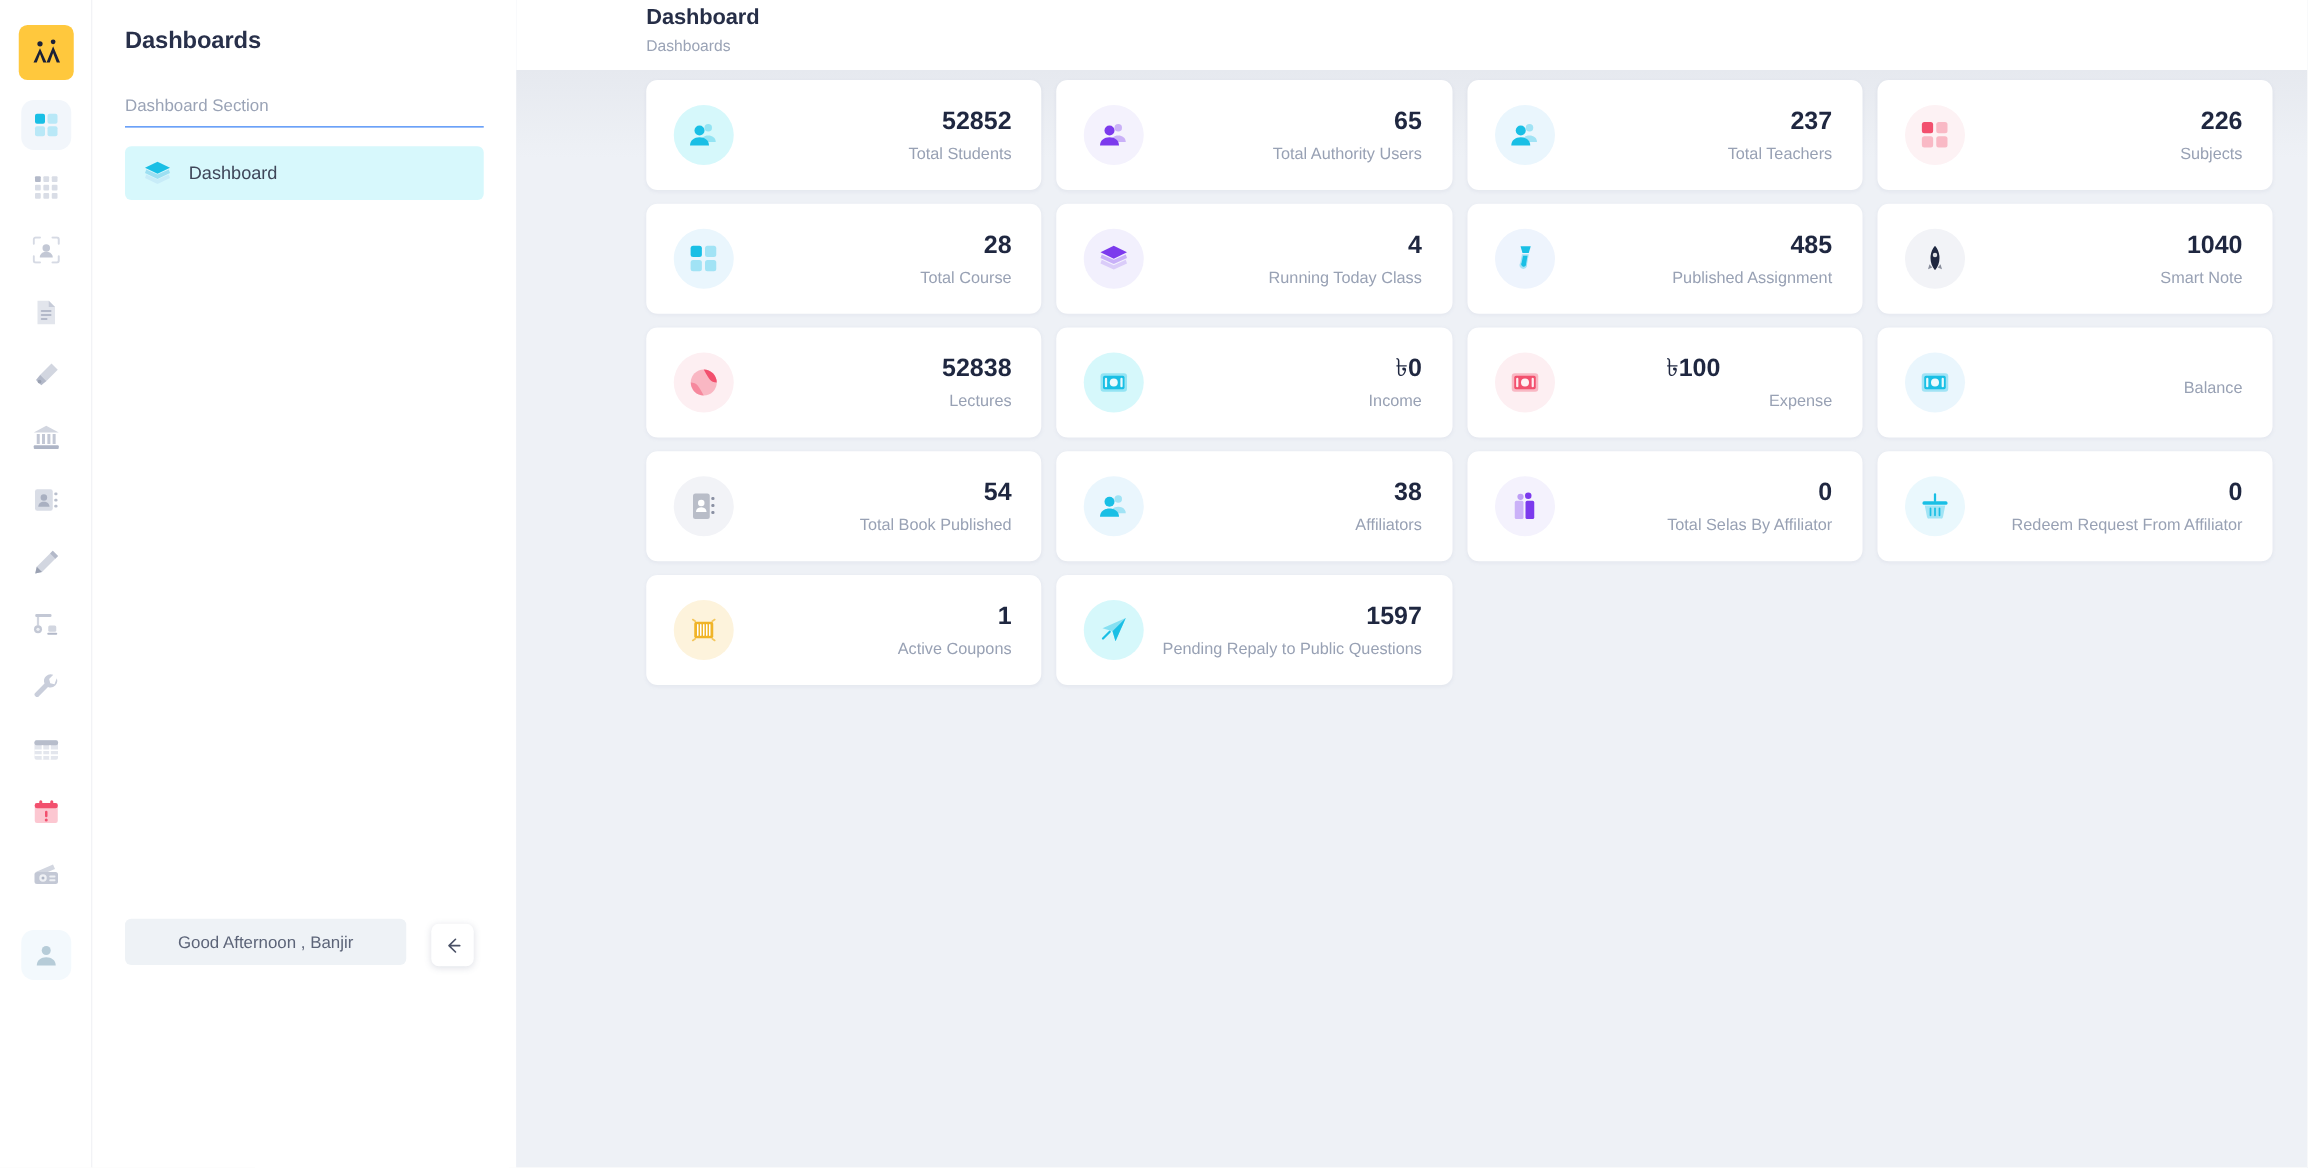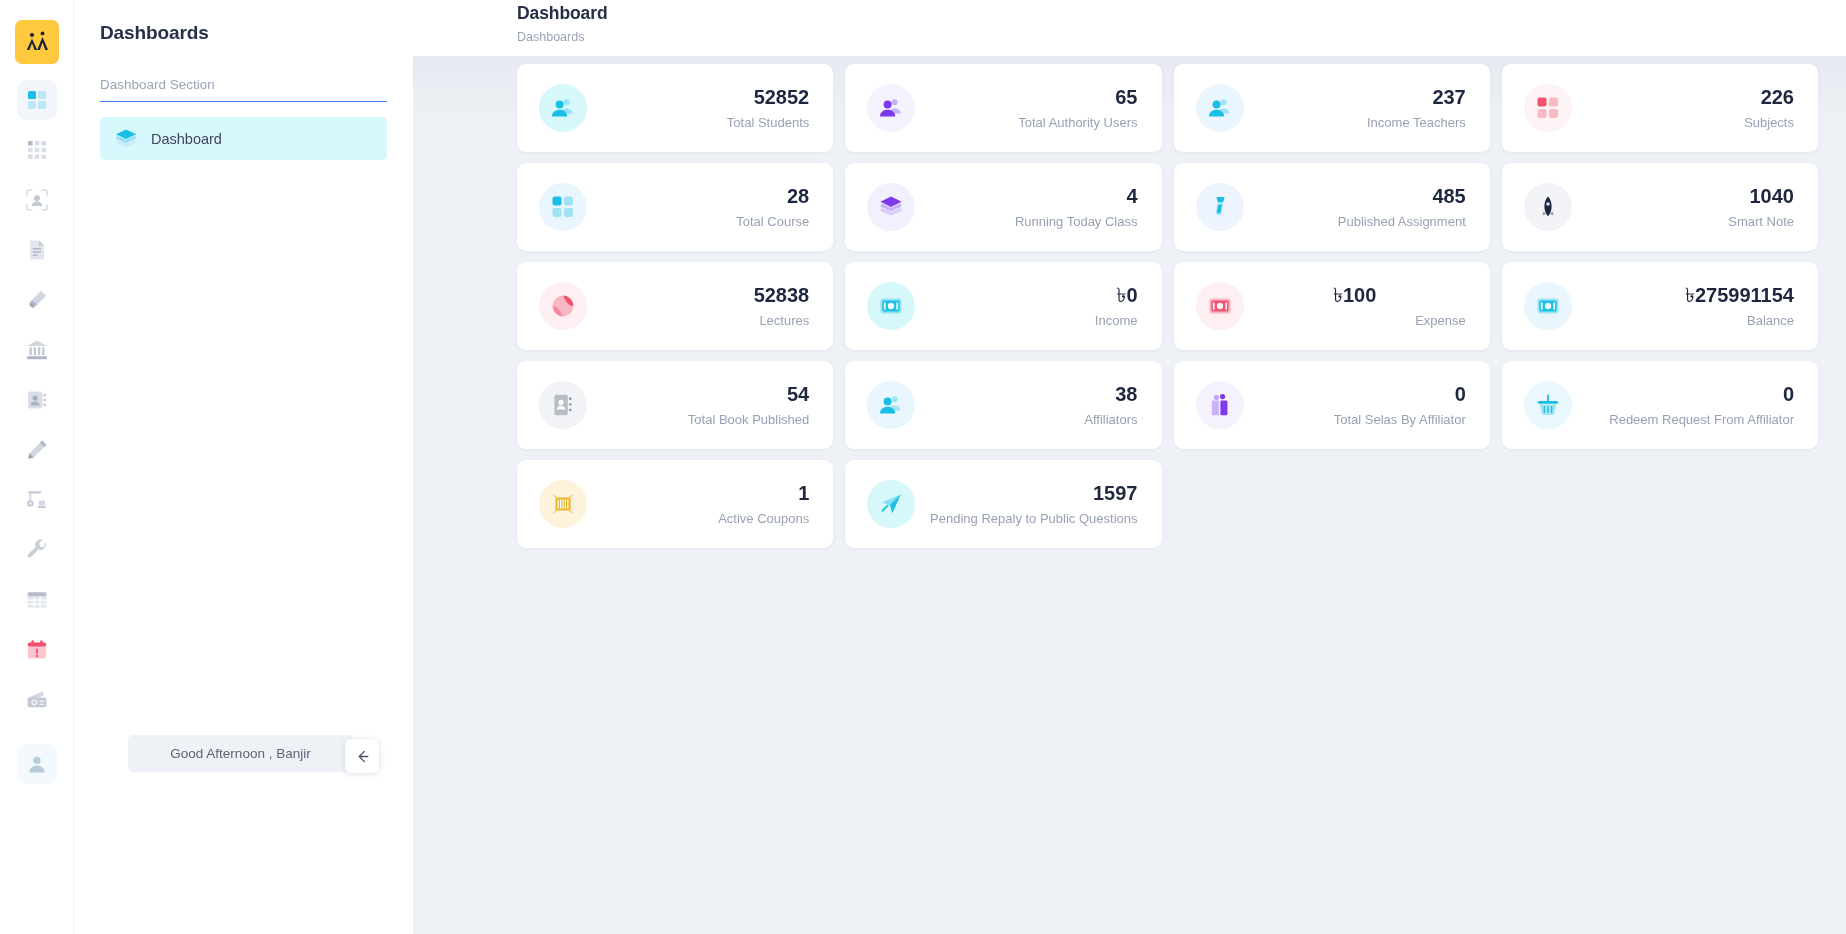--- a/index.html
+++ b/index.html
@@ -111,21 +111,20 @@
     width: 225px;
     height: 37px;
     border-radius: 5px;
     background: #eef2f6;
     display: flex;
     align-items: center;
     justify-content: center;
     font-size: 13.5px;
     color: #5c6478;
     cursor: pointer;
-    margin-left: 28px;
   }
   .collapse-btn {
     position: absolute;
     left: 271px;
     bottom: 161px;
     width: 34px; height: 34px;
     border-radius: 6px;
     background: #ffffff;
     box-shadow: 0 1px 6px rgba(90,100,130,0.20);
     display: flex; align-items: center; justify-content: center;
@@ -409,21 +408,21 @@
             <div class="card-icon" style="background: rgb(234, 246, 253);">
               <svg width="26" height="26" viewBox="0 0 26 26">
         <circle cx="16.6" cy="7.2" r="3" fill="#19bfe559"></circle>
         <path d="M10.6 18.6c0-3.4 2.8-5.2 6-5.2s6 1.8 6 5.2z" fill="#19bfe559"></path>
         <circle cx="9.6" cy="9.4" r="4" fill="#19bfe5"></circle>
         <path d="M2 21.4c0-4.2 3.4-6.6 7.6-6.6s7.6 2.4 7.6 6.6z" fill="#19bfe5"></path>
       </svg>
             </div>
             <div class="card-body">
               <div class="card-value">237</div>
-              <div class="card-label">Income Teachers</div>
+              <div class="card-label">Total Teachers</div>
             </div>
           </div>
           <div class="card">
             <div class="card-icon" style="background: rgb(253, 242, 244);">
               <svg width="24" height="24" viewBox="0 0 24 24">
         <rect x="1.5" y="1.5" width="9" height="9" rx="2" fill="#f2506e"></rect>
         <rect x="13" y="1.5" width="9" height="9" rx="2" fill="#f2506e59"></rect>
         <rect x="1.5" y="13" width="9" height="9" rx="2" fill="#f2506e59"></rect>
         <rect x="13" y="13" width="9" height="9" rx="2" fill="#f2506e59"></rect>
       </svg>
@@ -533,21 +532,20 @@
             <div class="card-icon" style="background: rgb(234, 246, 253);">
               <svg width="24" height="24" viewBox="0 0 24 24">
         <rect x="1.4" y="4.6" width="21.2" height="14.8" rx="2.4" fill="#19bfe559"></rect>
         <rect x="3.4" y="6.6" width="17.2" height="10.8" rx="1.4" fill="#19bfe5"></rect>
         <circle cx="12" cy="12" r="3.2" fill="#ffffff" opacity="0.92"></circle>
         <rect x="4.9" y="8.2" width="1.8" height="7.6" rx="0.9" fill="#ffffff" opacity="0.9"></rect>
         <rect x="17.3" y="8.2" width="1.8" height="7.6" rx="0.9" fill="#ffffff" opacity="0.9"></rect>
       </svg>
             </div>
             <div class="card-body">
-              <div style="text-align: right; line-height: 1.1; white-space: nowrap;"><span class="cur" style="font-size: 20px; color: rgb(31, 39, 64);">৳</span><div class="card-value" style="display: inline;">275991154</div></div>
               <div class="card-label">Balance</div>
             </div>
           </div>
           <div class="card">
             <div class="card-icon" style="background: rgb(242, 243, 247);">
               <svg width="24" height="24" viewBox="0 0 24 24">
         <rect x="3.4" y="1.8" width="13.4" height="20.4" rx="2" fill="#8a90a3" opacity="0.55"></rect>
         <circle cx="10" cy="9.4" r="2.6" fill="#ffffff"></circle>
         <path d="M5.8 16.6c0-2.4 1.9-3.8 4.2-3.8s4.2 1.4 4.2 3.8z" fill="#ffffff"></path>
         <rect x="18" y="4.6" width="2.6" height="2.4" rx="1.1" fill="#8a90a3"></rect>

